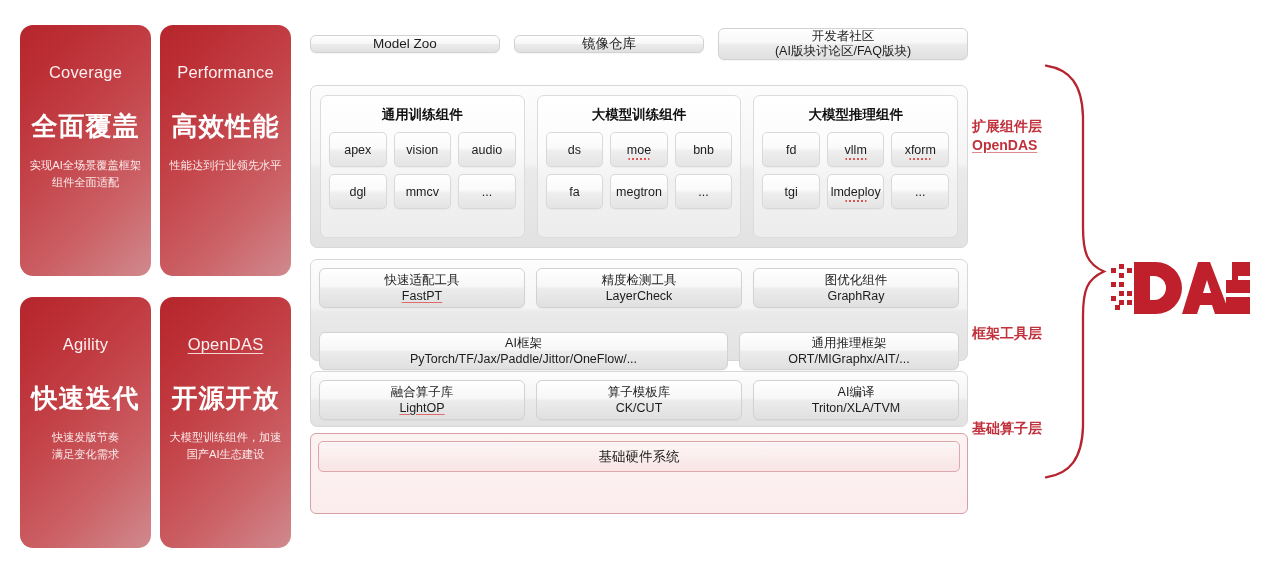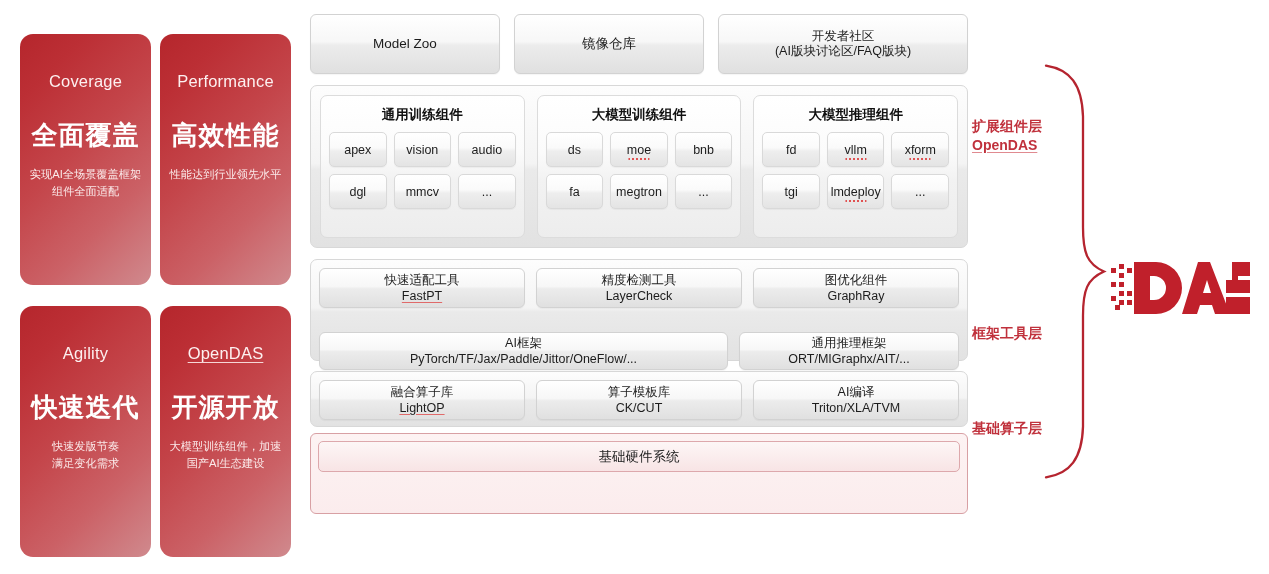--- a/index.html
+++ b/index.html
@@ -7,21 +7,21 @@
     width:1269px;height:574px;
     background:#ffffff;
     font-family:"Liberation Sans","DejaVu Sans",sans-serif;
     overflow:hidden;
     position:relative;
   }
 
   
   .cards{
     position:absolute;left:20px;top:25px;
-    width:280px;height:524px;margin-top:9px;
+    width:280px;height:524px;
   }
   .card{
     position:absolute;
     width:131px;height:251px;
     border-radius:13px;
     background:linear-gradient(135deg,#b5262c 0%,#bc2f35 18%,#c4454a 45%,#cb6166 72%,#d08a8e 100%);
     color:#ffffff;
     box-sizing:border-box;
     padding:0 9px;
     text-align:center;
@@ -62,21 +62,21 @@
     box-sizing:border-box;
     display:flex;align-items:center;justify-content:center;
     text-align:center;
     color:#1c1c1c;
     font-size:13.5px;
     line-height:16px;
     box-shadow:0 1px 1px rgba(0,0,0,.045);
   }
 
   
-  .toprow{display:flex;gap:14px;height:60px;}
+  .toprow{display:flex;gap:14px;height:60px;align-items:center;}
   .toprow .glossbtn:nth-child(1){width:190px;}
   .toprow .glossbtn:nth-child(2){width:190px;}
   .toprow .glossbtn:nth-child(3){flex:1;font-size:12.5px;line-height:15px;}
 
   
   .extpanel{margin-top:11px;height:163px;padding:9px;display:flex;gap:12px;}
   .grp{
     flex:1;
     background:linear-gradient(180deg,#ffffff 0%,#fbfbfb 40%,#f2f2f2 60%,#ededed 100%);
     border:1px solid #dcdcdc;border-radius:7px;

